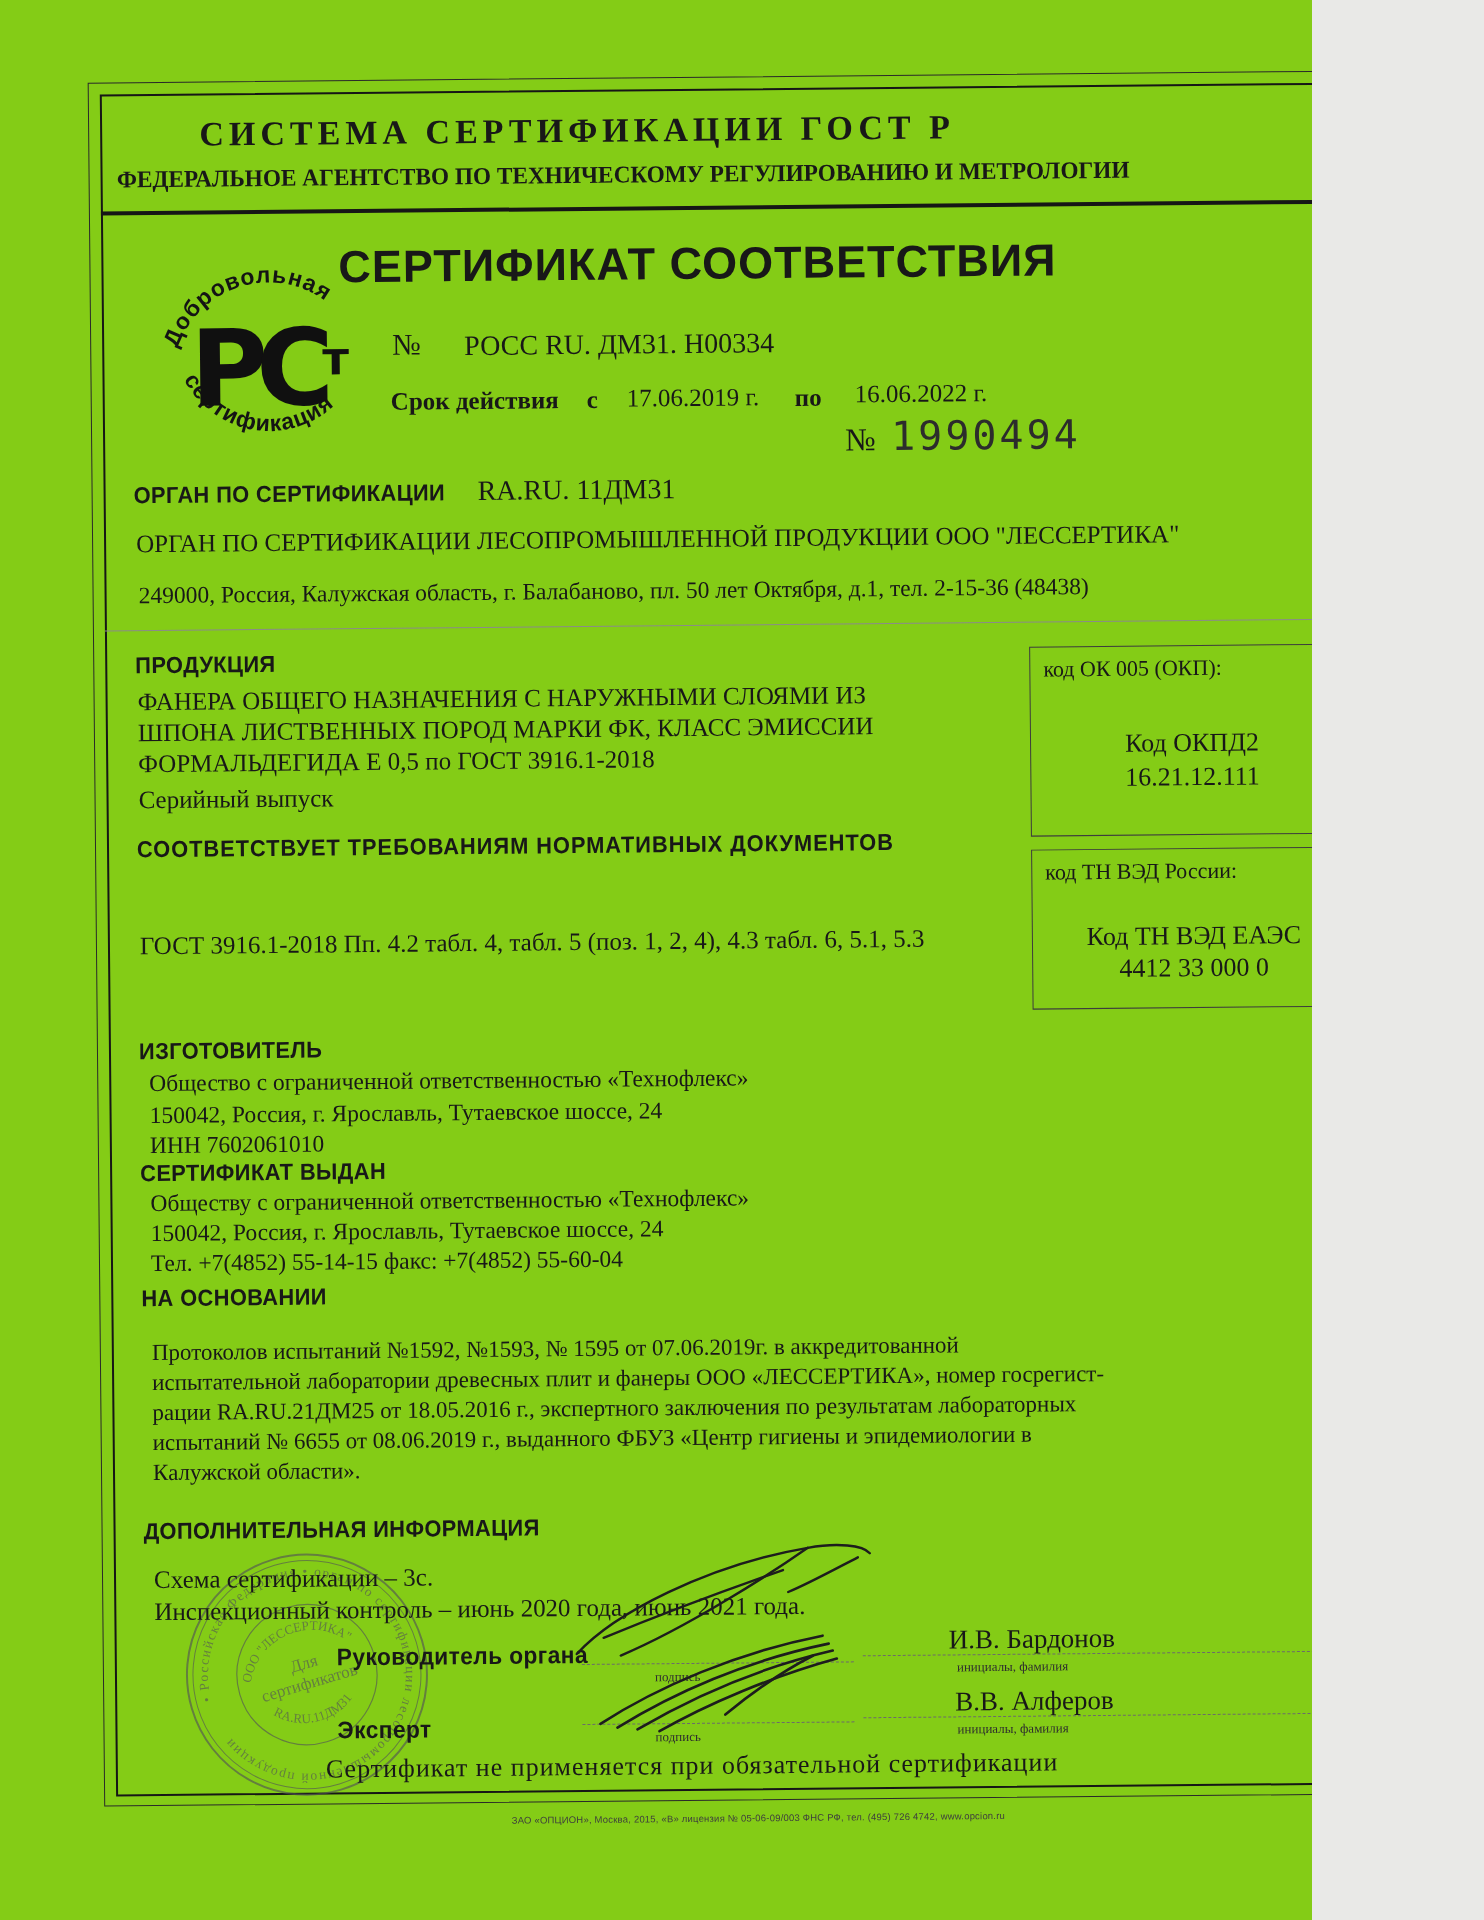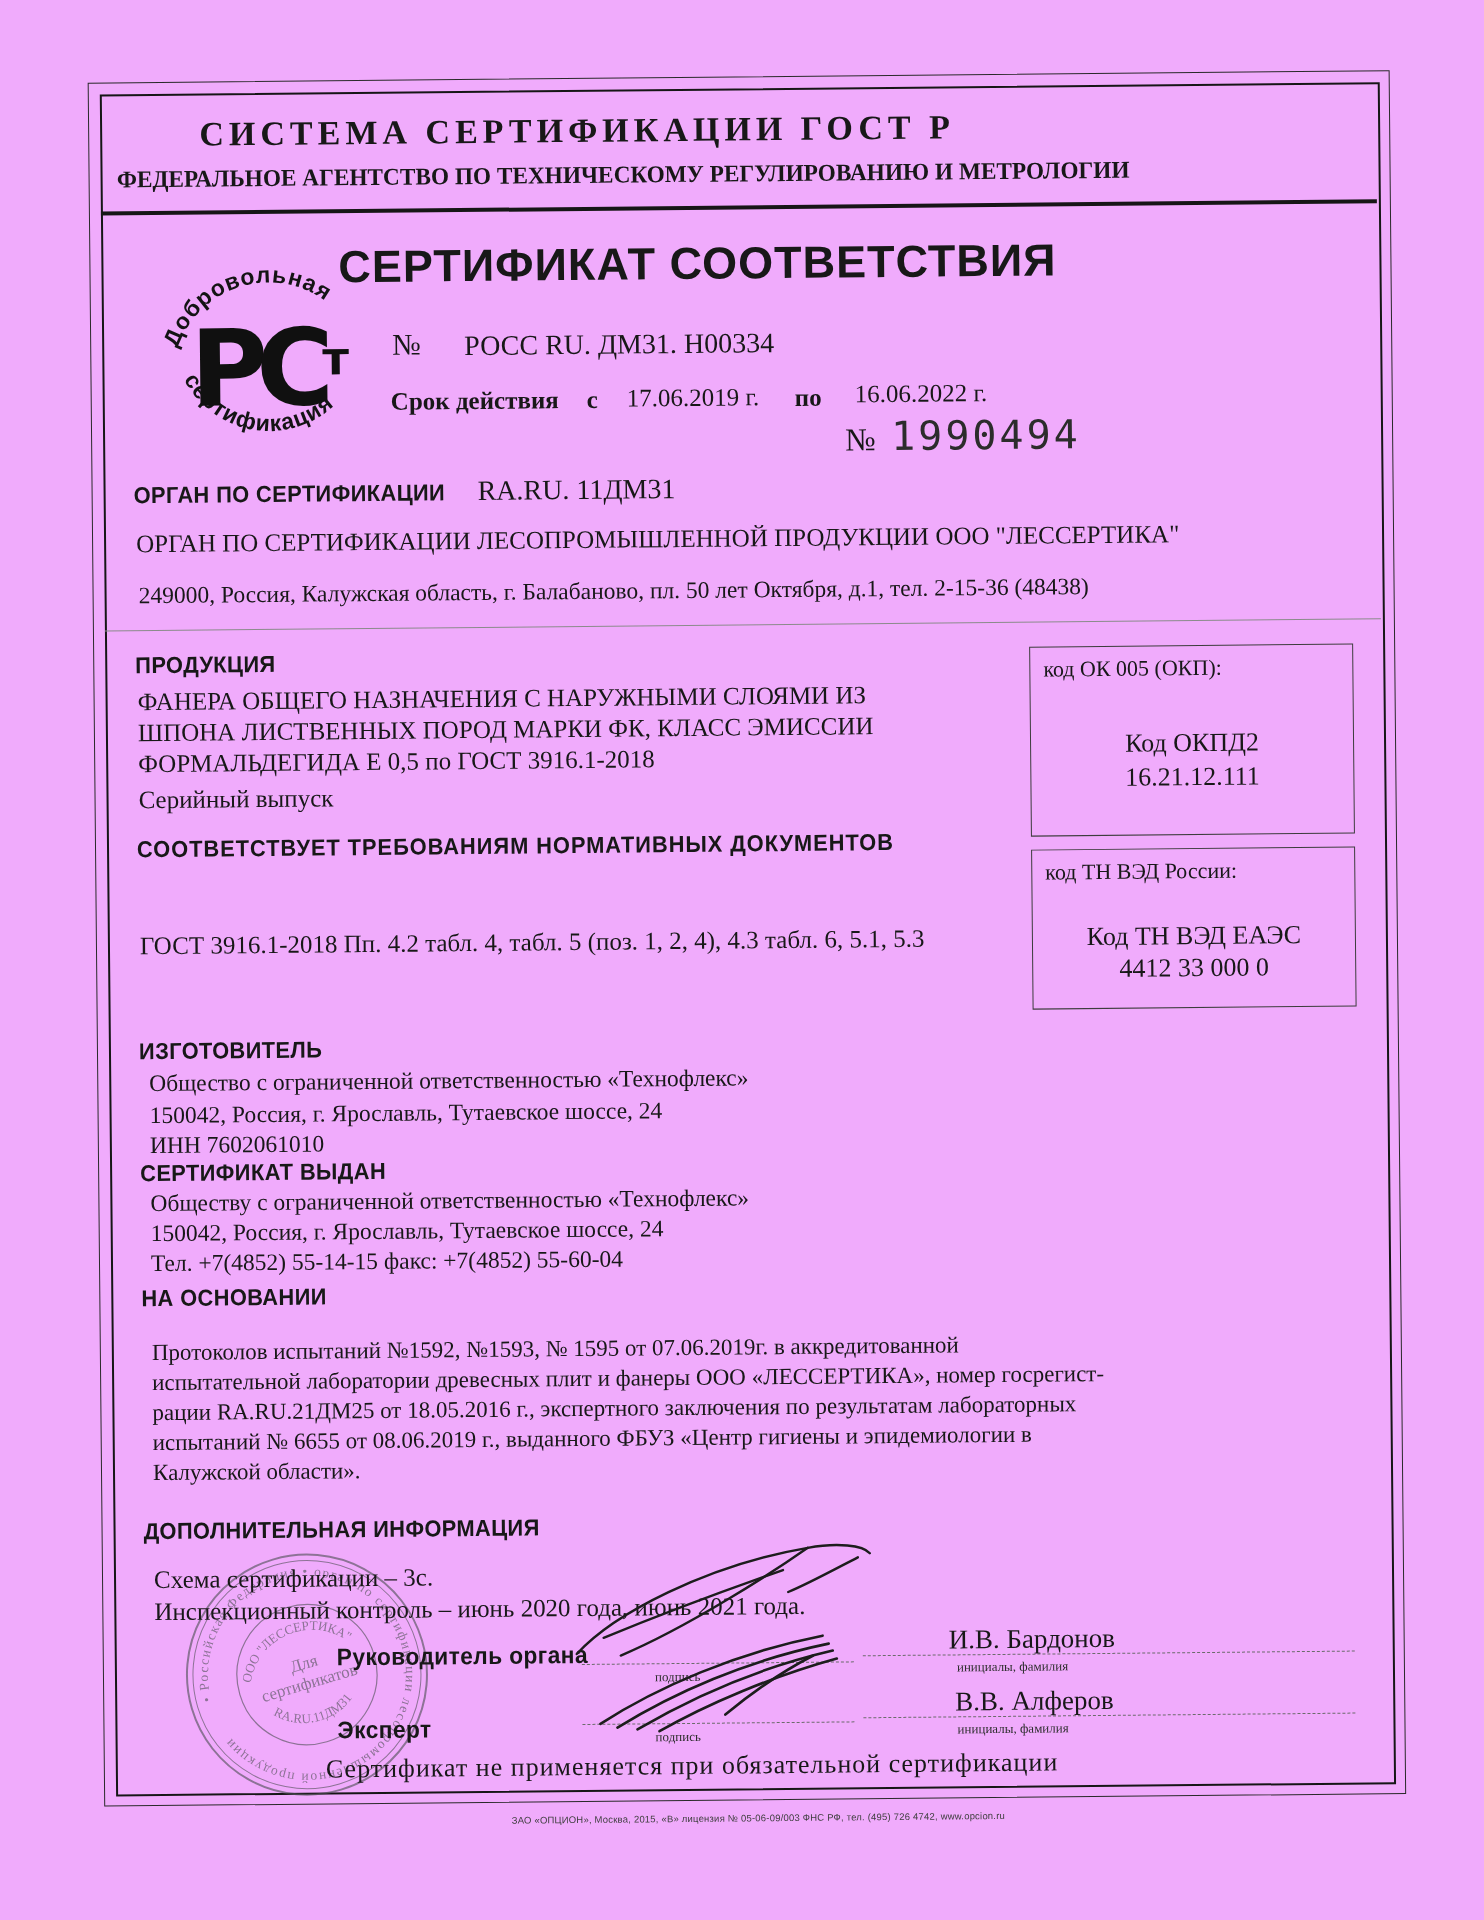--- a/index.html
+++ b/index.html
@@ -1,16 +1,16 @@
 <!DOCTYPE html>
 <html><head>
 <meta charset="utf-8">
 <style>
   html,body{margin:0;padding:0;background:#e9e9e7;}
-  .page{position:relative;width:1484px;height:1920px;background:#f0abfc;overflow:hidden;
+  .page{position:relative;width:1312px;height:1920px;background:#84cc16;overflow:hidden;
         font-family:"Liberation Serif",serif;color:#181818;}
   .scan{position:absolute;inset:0;transform:rotate(-0.55deg);transform-origin:160px 950px;}
   .abs{position:absolute;}
   .frame-outer{position:absolute;left:96px;top:82px;width:1300px;height:1722px;border:1.5px solid #2a2a2a;}
   .frame-inner{position:absolute;left:108px;top:94px;width:1276px;height:1698px;border:2.5px solid #161616;}
   .rule{position:absolute;background:#161616;}
   .sys-title{font-family:"Liberation Serif",serif;font-weight:700;font-size:34px;letter-spacing:5px;white-space:nowrap;}
   .agency{font-family:"Liberation Serif",serif;font-weight:700;font-size:24px;letter-spacing:0px;white-space:nowrap;
           transform:scaleX(0.97);transform-origin:center top;}
   .cert-title{font-family:"Liberation Sans",sans-serif;font-weight:800;font-size:45px;letter-spacing:1px;white-space:nowrap;}

